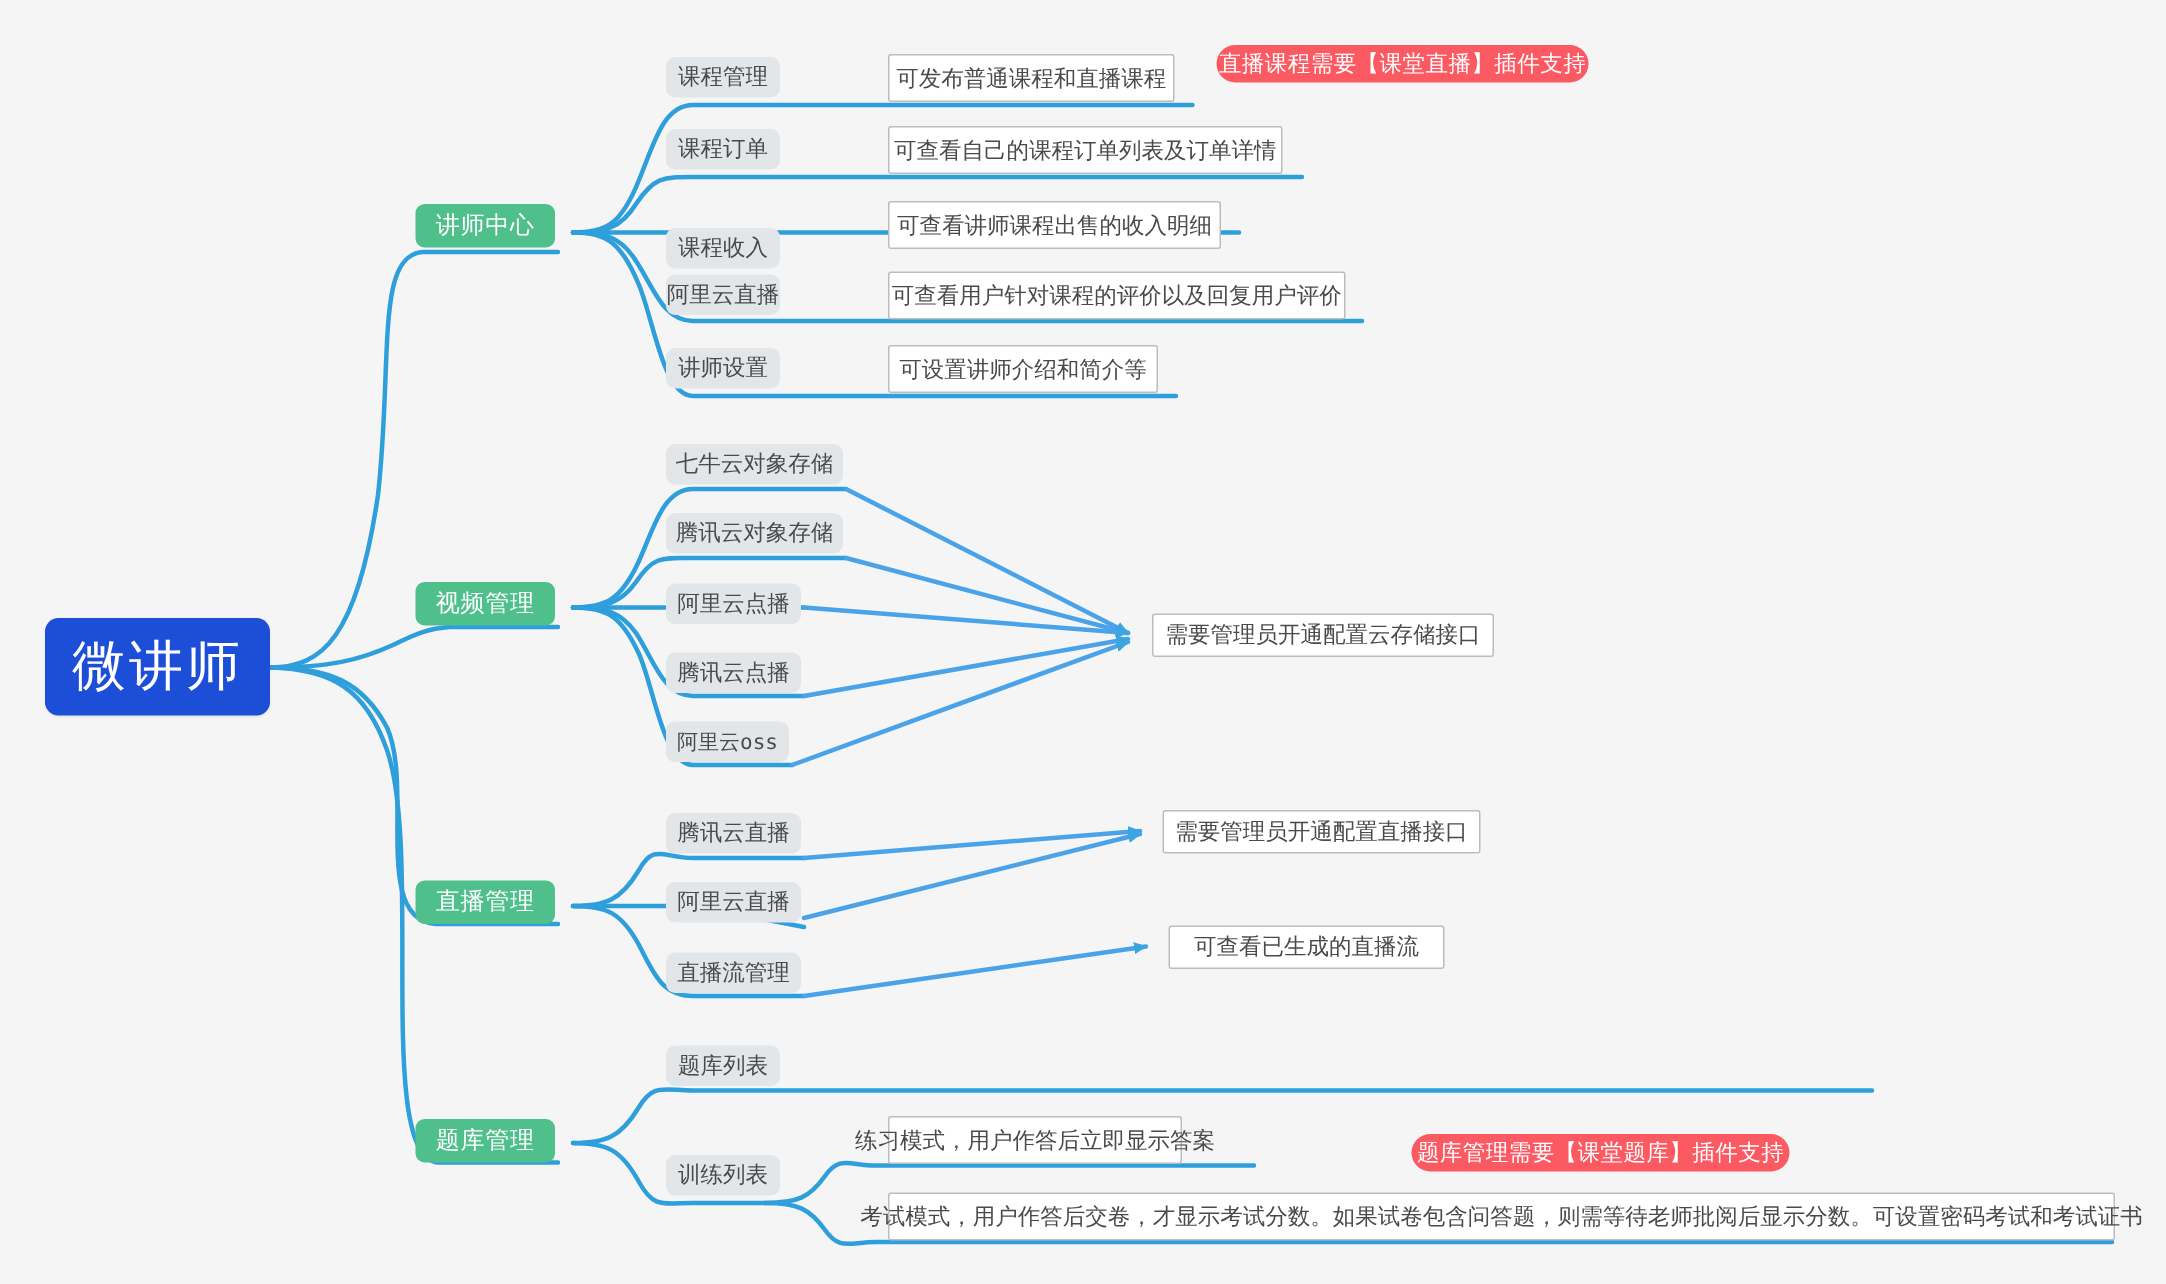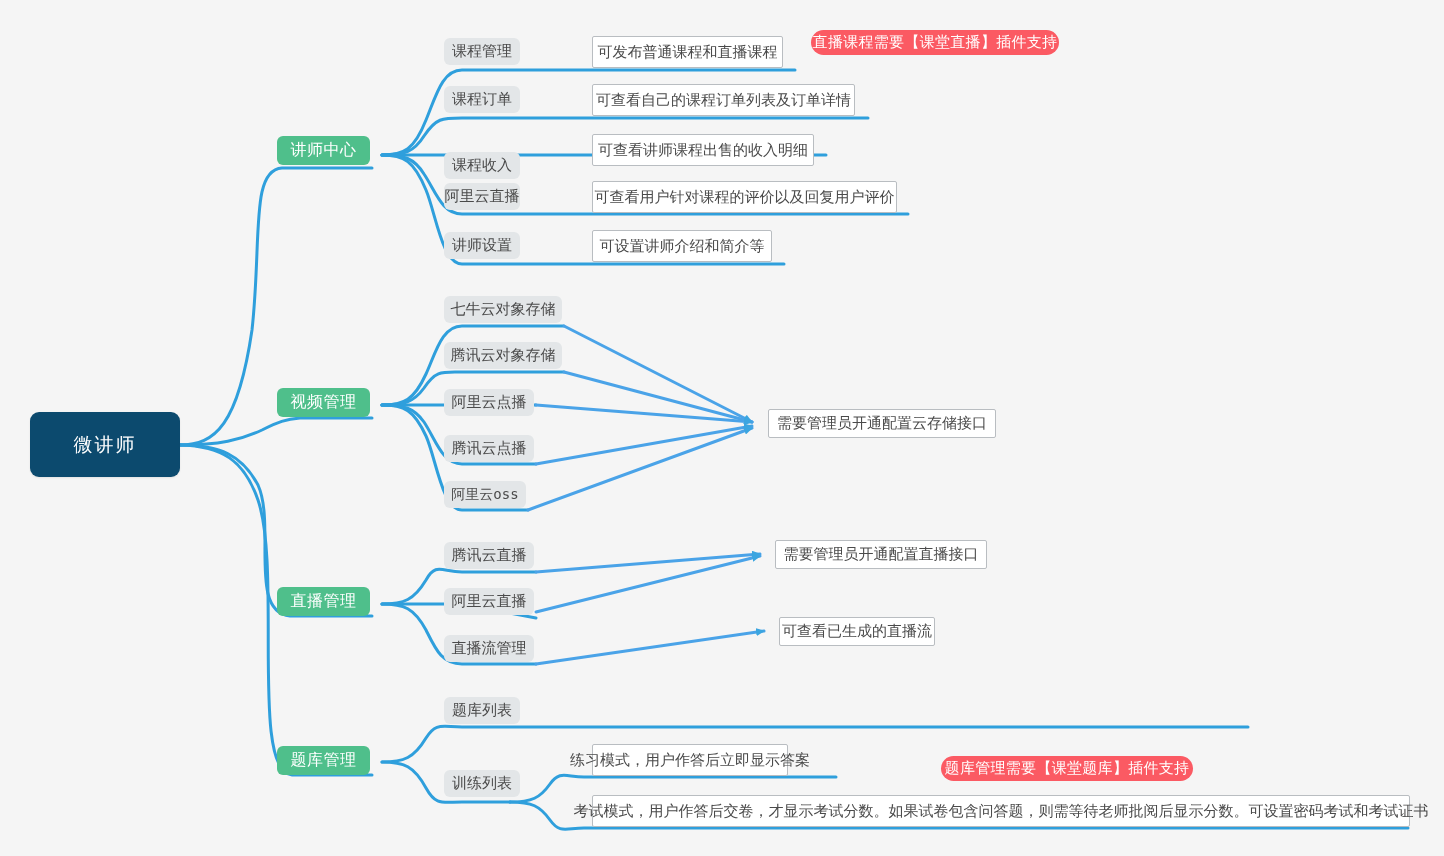--- a/index.html
+++ b/index.html
@@ -30,24 +30,24 @@
   .node {
     position: absolute;
     box-sizing: border-box;
     white-space: nowrap;
     display: flex;
     align-items: center;
     justify-content: center;
   }
   
   .root-node {
-    background: #0c4a6e;
+    background: #1d4ed8;
     color: #ffffff;
     border-radius: 9px;
-    font-size: 19px;
+    font-size: 36px;
     letter-spacing: 2px;
     box-shadow: 0 1px 2px rgba(0,0,0,0.08);
   }
   
   .branch-node {
     background: #4fbf8b;
     color: #ffffff;
     border-radius: 6px;
     font-size: 16px;
     letter-spacing: 0.5px;
@@ -174,21 +174,21 @@
   <div class="node leaf-node" style="left:444px; top:435px; width:90px; height:27px;">腾讯云点播</div>
   <div class="node leaf-node mono" style="left:444px; top:481px; width:82px; height:27px;">阿里云oss</div>
   <div class="node desc-node" style="left:768px; top:409px; width:228px; height:29px;">需要管理员开通配置云存储接口</div>
 
   <div class="node branch-node" style="left:277px; top:587px; width:93px; height:29px;">直播管理</div>
 
   <div class="node leaf-node" style="left:444px; top:542px; width:90px; height:27px;">腾讯云直播</div>
   <div class="node leaf-node" style="left:444px; top:588px; width:90px; height:27px;">阿里云直播</div>
   <div class="node leaf-node" style="left:444px; top:635px; width:90px; height:27px;">直播流管理</div>
   <div class="node desc-node" style="left:775px; top:540px; width:212px; height:29px;">需要管理员开通配置直播接口</div>
-  <div class="node desc-node" style="left:779px; top:617px; width:156px; height:29px;">可查看已生成的直播流</div>
+  <div class="node desc-node" style="left:779px; top:617px; width:184px; height:29px;">可查看已生成的直播流</div>
 
   <div class="node branch-node" style="left:277px; top:746px; width:93px; height:29px;">题库管理</div>
 
   <div class="node leaf-node" style="left:444px; top:697px; width:76px; height:27px;">题库列表</div>
 
   <div class="node leaf-node" style="left:444px; top:770px; width:76px; height:27px;">训练列表</div>
   <div class="node desc-node" style="left:592px; top:744px; width:196px; height:32px;font-family:Liberation Serif, serif;">练习模式，用户作答后立即显示答案</div>
   <div class="node desc-node" style="left:592px; top:795px; width:818px; height:32px;">考试模式，用户作答后交卷，才显示考试分数。如果试卷包含问答题，则需等待老师批阅后显示分数。可设置密码考试和考试证书</div>
   <div class="node badge-node" style="left:941px; top:756px; width:252px; height:25px;">题库管理需要【课堂题库】插件支持</div>
 

